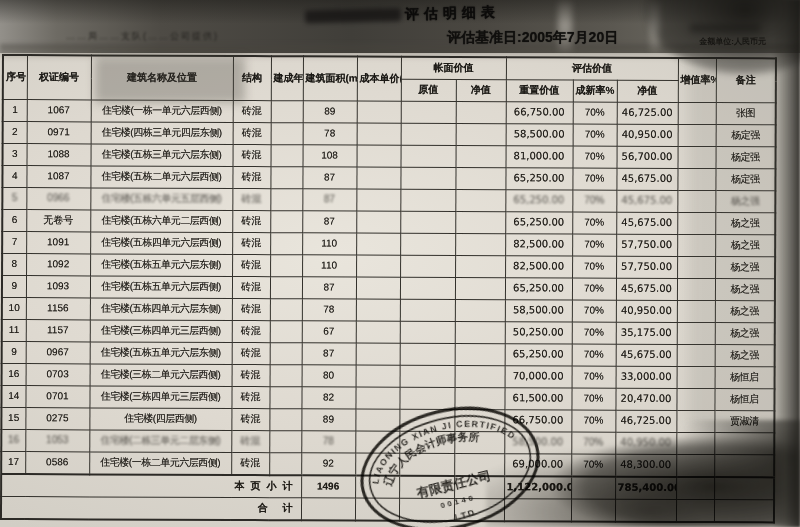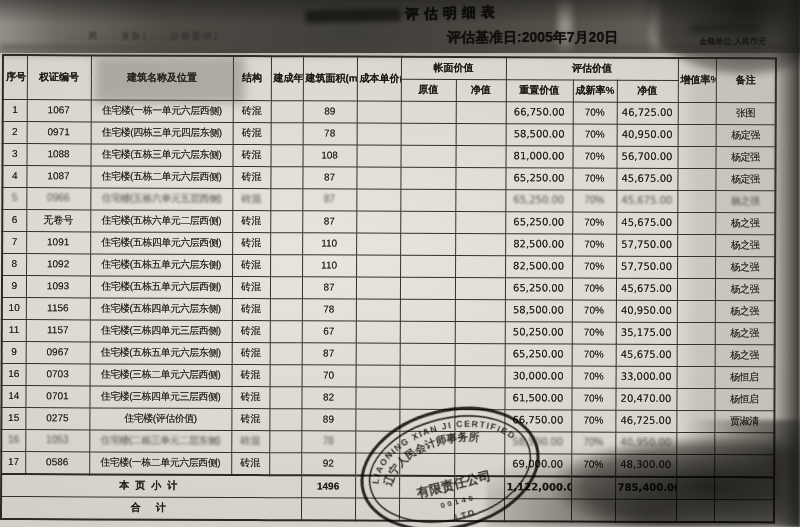--- a/index.html
+++ b/index.html
@@ -38,21 +38,21 @@
     font-size:10px;line-height:1.05;height:21px;white-space:nowrap;
     text-shadow:0 0 .5px rgba(20,18,15,.65);}
   table.sheet{border:2px solid #2c2a26;}
   thead th{font-weight:bold;font-size:9.5px;white-space:normal;padding:1px 1px;color:#1c1a16;}
   td.c-c{text-align:center;}
   td.c-money{text-align:center;padding-right:10px;font-family:"DejaVu Sans",sans-serif;}
   td.c-name{text-align:center;padding-left:4px;letter-spacing:-0.5px;}
   tbody td{color:#211e19;}
   tr.faded{filter:blur(.9px);opacity:.6;}
   tfoot td{font-weight:bold;}
-  tfoot .lab{ text-align:center;padding-right:18px;letter-spacing:6px;font-size:11px;}
+  tfoot .lab{ text-align:right;padding-right:18px;letter-spacing:6px;font-size:11px;}
   tfoot tr{height:22px;}
   tfoot tr.subtotal td{border-top:2px solid #2c2a26;}
 
   
   .shade-right{position:absolute;left:688px;top:56px;width:100px;height:370px;
     background:rgba(88,85,76,.13);filter:blur(7px);}
   .blotch{position:absolute;left:486px;top:420px;width:314px;height:107px;pointer-events:none;
     background:
       radial-gradient(ellipse 210px 66px at 72% 62%, rgba(33,32,28,.92), rgba(33,32,28,.5) 60%, rgba(33,32,28,0) 78%),
       radial-gradient(ellipse 280px 95px at 52% 85%, rgba(48,46,41,.75), rgba(48,46,41,0) 72%),
@@ -333,25 +333,25 @@
           <td class="c-c"></td>
           <td class="c-name">杨之强</td>
         </tr>
 
         <tr>
           <td class="c-c">16</td>
           <td class="c-c">0703</td>
           <td class="c-name">住宅楼(三栋二单元六层西侧)</td>
           <td class="c-c">砖混</td>
           <td class="c-c"></td>
-          <td class="c-c">70</td>
-          <td class="c-c"></td>
-          <td class="c-c"></td>
-          <td class="c-c"></td>
-          <td class="c-money">30,000.00</td>
+          <td class="c-c">80</td>
+          <td class="c-c"></td>
+          <td class="c-c"></td>
+          <td class="c-c"></td>
+          <td class="c-money">70,000.00</td>
           <td class="c-c">70%</td>
           <td class="c-money">33,000.00</td>
           <td class="c-c"></td>
           <td class="c-name">杨恒启</td>
         </tr>
 
         <tr>
           <td class="c-c">14</td>
           <td class="c-c">0701</td>
           <td class="c-name">住宅楼(三栋四单元三层西侧)</td>
@@ -364,21 +364,21 @@
           <td class="c-money">61,500.00</td>
           <td class="c-c">70%</td>
           <td class="c-money">20,470.00</td>
           <td class="c-c"></td>
           <td class="c-name">杨恒启</td>
         </tr>
 
         <tr>
           <td class="c-c">15</td>
           <td class="c-c">0275</td>
-          <td class="c-name">住宅楼(评估价值)</td>
+          <td class="c-name">住宅楼(四层西侧)</td>
           <td class="c-c">砖混</td>
           <td class="c-c"></td>
           <td class="c-c">89</td>
           <td class="c-c"></td>
           <td class="c-c"></td>
           <td class="c-c"></td>
           <td class="c-money">66,750.00</td>
           <td class="c-c">70%</td>
           <td class="c-money">46,725.00</td>
           <td class="c-c"></td>

